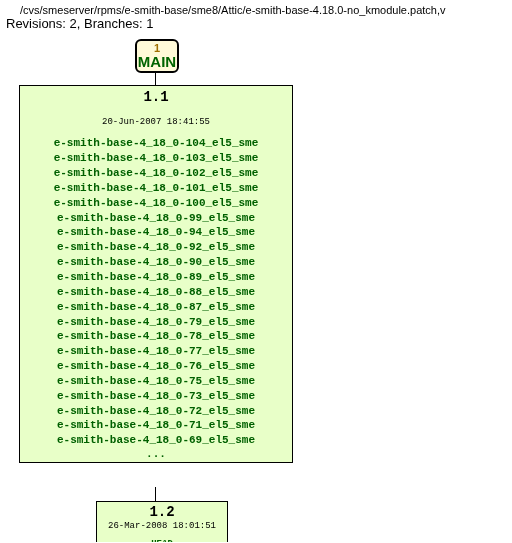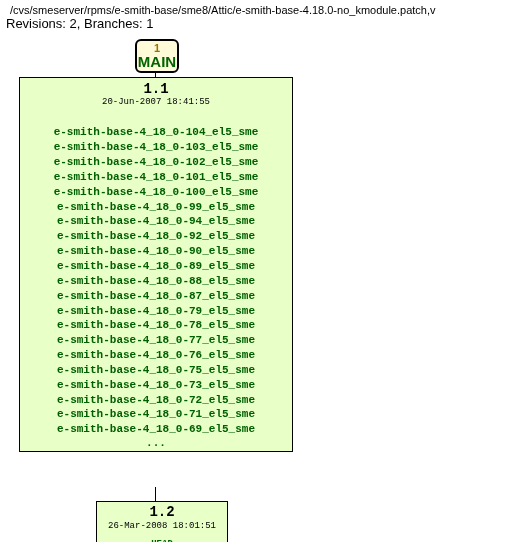--- a/index.html
+++ b/index.html
@@ -6,21 +6,21 @@
     margin: 0;
     padding: 0;
     background: #fff;
     font-family: Arial, Helvetica, sans-serif;
     font-size: 11px;
     color: #000;
     width: 512px;
   }
   .header-path {
     font-size: 11px;
-    padding: 4px 6px 0 10px;
+    padding: 4px 6px 0 20px;
     font-family: Arial, sans-serif;
   }
   .header-rev {
     font-size: 13px;
     padding: 0 6px 6px 6px;
     font-family: Arial, sans-serif;
   }
   .canvas {
     position: relative;
     width: 512px;
@@ -57,39 +57,39 @@
     border-left: 1px solid #000;
   }
   .rev-box {
     position: absolute;
     background: #E8FFC8;
     border: 1px solid #000;
     text-align: center;
   }
   .rev-box-1 {
     left: 19px;
-    top: 40px;
+    top: 48px;
     width: 272px;
     padding: 4px 0 2px 0;
   }
   .rev-title {
     font-size: 14px;
     font-weight: bold;
     color: #000;
     line-height: 1.1;
     font-family: "Courier New", monospace;
   }
   .rev-date {
     font-size: 9px;
     color: #000;
-    margin-top: 0px;
+    margin-top: 12px;
     font-family: "Courier New", monospace;
   }
   .tags {
-    margin-top: 18px;
+    margin-top: 9px;
   }
   .tag-line {
     font-family: "Courier New", monospace;
     font-size: 11px;
     color: #006000;
     font-weight: bold;
     line-height: 1.35;
     white-space: nowrap;
   }
   .ellipsis {

